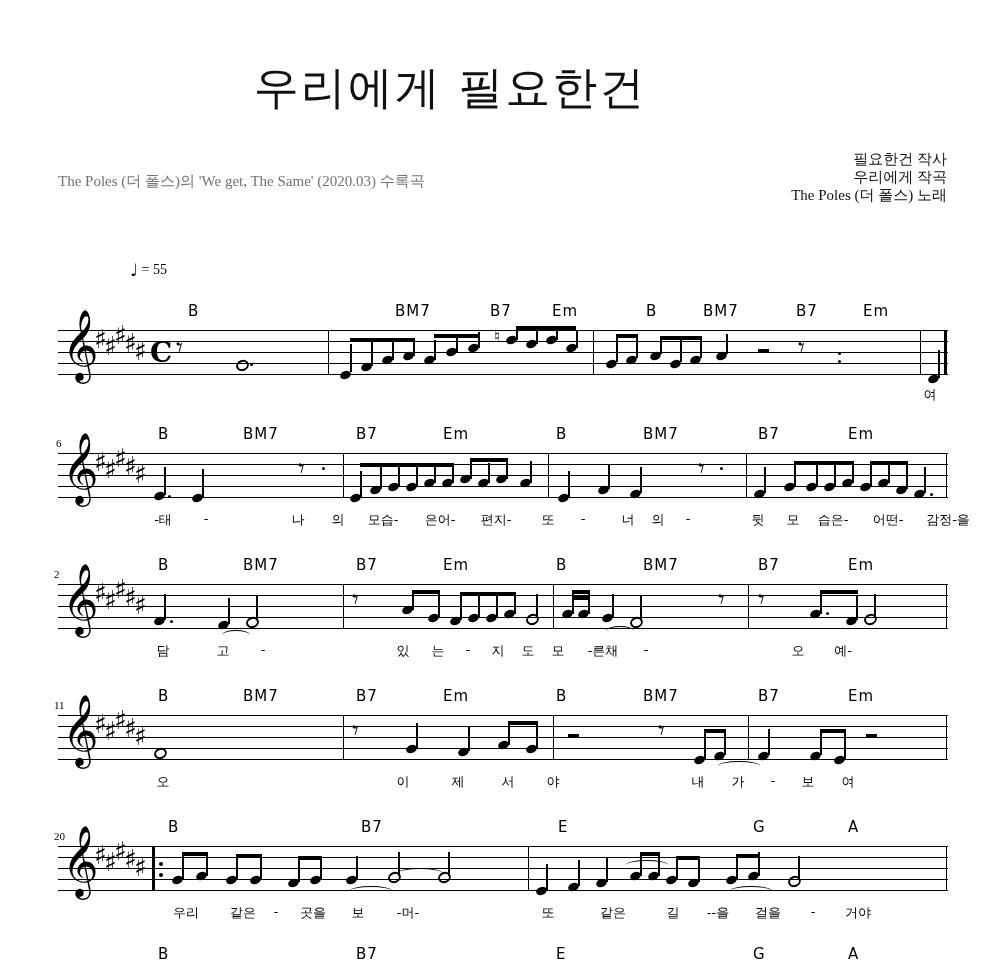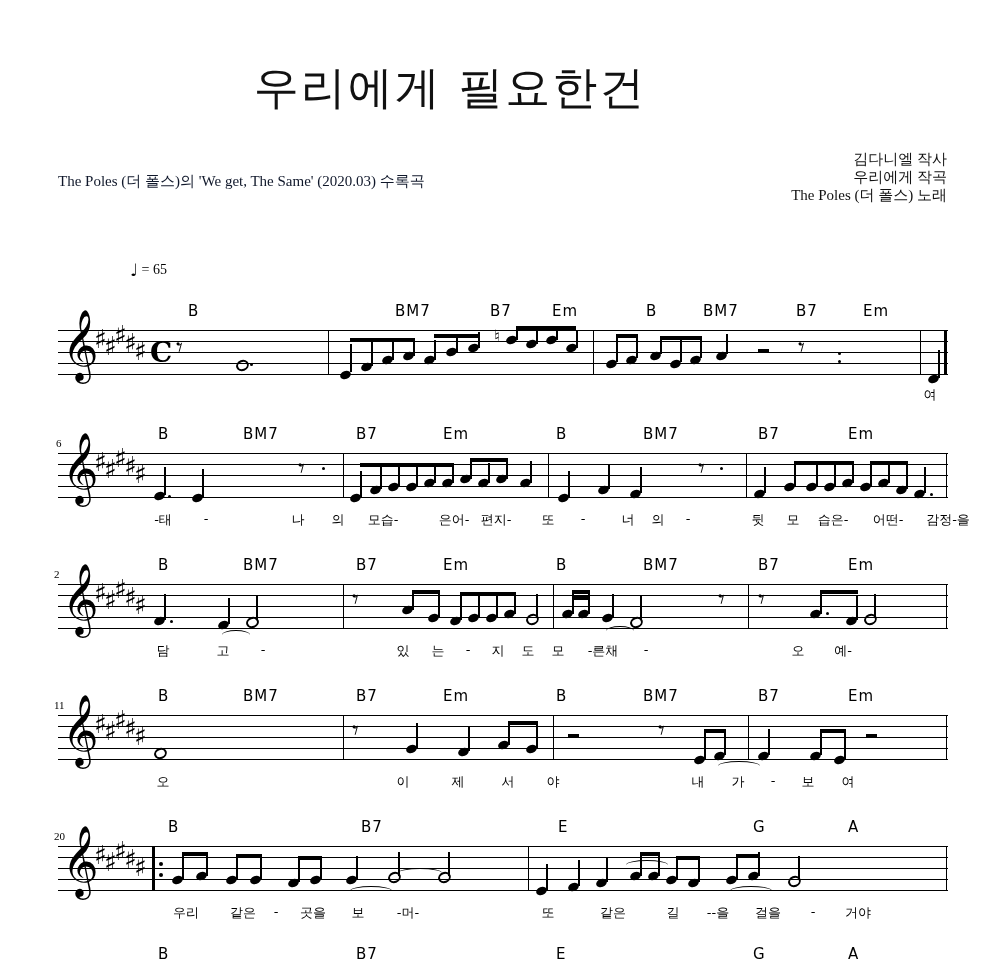--- a/index.html
+++ b/index.html
@@ -33,21 +33,21 @@
     font-weight: 400;
     letter-spacing: 2px;
     color: #111;
   }
   .credit-left {
     position: absolute;
     left: 58px;
     top: 172px;
     font-size: 15px;
     font-family: "Liberation Serif", serif;
-    color: #0f172a;
+    color: #737373;
   }
   .credit-right {
     position: absolute;
     right: 45px;
     top: 150px;
     text-align: right;
     font-size: 15px;
     line-height: 18px;
     font-family: "Liberation Serif", serif;
     color: #111;
@@ -223,28 +223,28 @@
 </head>
 <body>
 
 <div class="sheet">
 
   <div class="title">우리에게 필요한건</div>
 
   <div class="credit-left">The Poles (더 폴스)의 'We get, The Same' (2020.03) 수록곡</div>
 
   <div class="credit-right">
-    <div>김다니엘 작사</div>
+    <div>필요한건 작사</div>
     <div>우리에게 작곡</div>
     <div>The Poles (더 폴스) 노래</div>
   </div>
 
   <div class="tempo">
     <span class="note-glyph">♩</span>
-    <span>= 65</span>
+    <span>= 55</span>
   </div>
 
   <div class="system" style="top:302px;">
     <div class="chords">
       <div class="chord" style="left:130px">B</div>
       <div class="chord" style="left:337px">BM7</div>
       <div class="chord" style="left:432px">B7</div>
       <div class="chord" style="left:494px">Em</div>
       <div class="chord" style="left:588px">B</div>
       <div class="chord" style="left:645px">BM7</div>
@@ -423,21 +423,21 @@
       <div class="stem" style="left:866px;top:14px;height:26px"></div>
       <div class="flagdot" style="left:872px;top:40px"></div>
       <div class="barline" style="left:888px"></div>
     </div>
     <div class="lyrics" style="margin-top:10px">
       <div class="lyric" style="left:105px">-태</div>
       <div class="lyric" style="left:148px">-</div>
       <div class="lyric" style="left:240px">나</div>
       <div class="lyric" style="left:280px">의</div>
       <div class="lyric" style="left:325px">모습-</div>
-      <div class="lyric" style="left:396px">은어-</div>
+      <div class="lyric" style="left:382px">은어-</div>
       <div class="lyric" style="left:438px">편지-</div>
       <div class="lyric" style="left:490px">또</div>
       <div class="lyric" style="left:525px">-</div>
       <div class="lyric" style="left:570px">너</div>
       <div class="lyric" style="left:600px">의</div>
       <div class="lyric" style="left:630px">-</div>
       <div class="lyric" style="left:700px">뒷</div>
       <div class="lyric" style="left:735px">모</div>
       <div class="lyric" style="left:775px">습은-</div>
       <div class="lyric" style="left:830px">어떤-</div>

